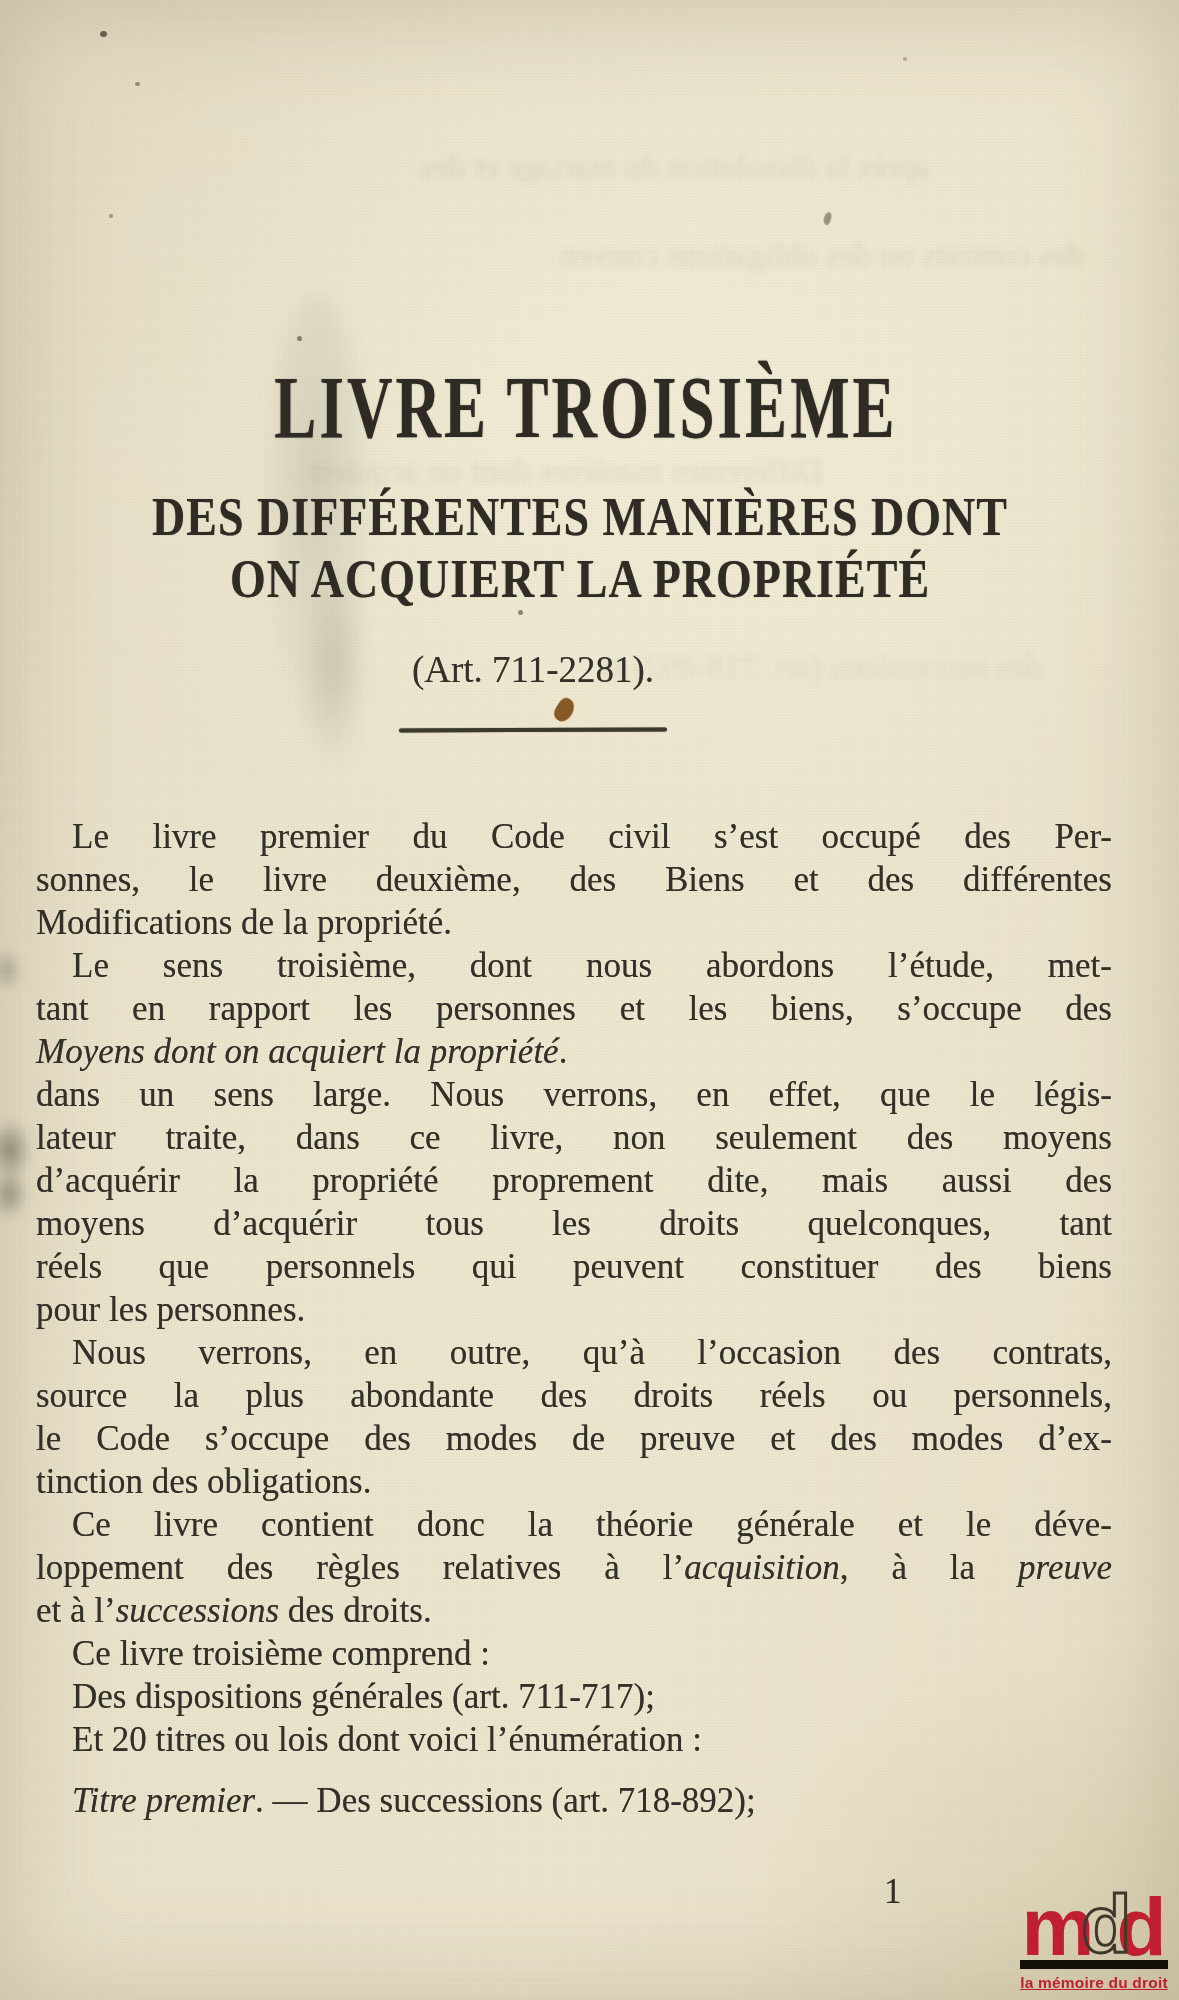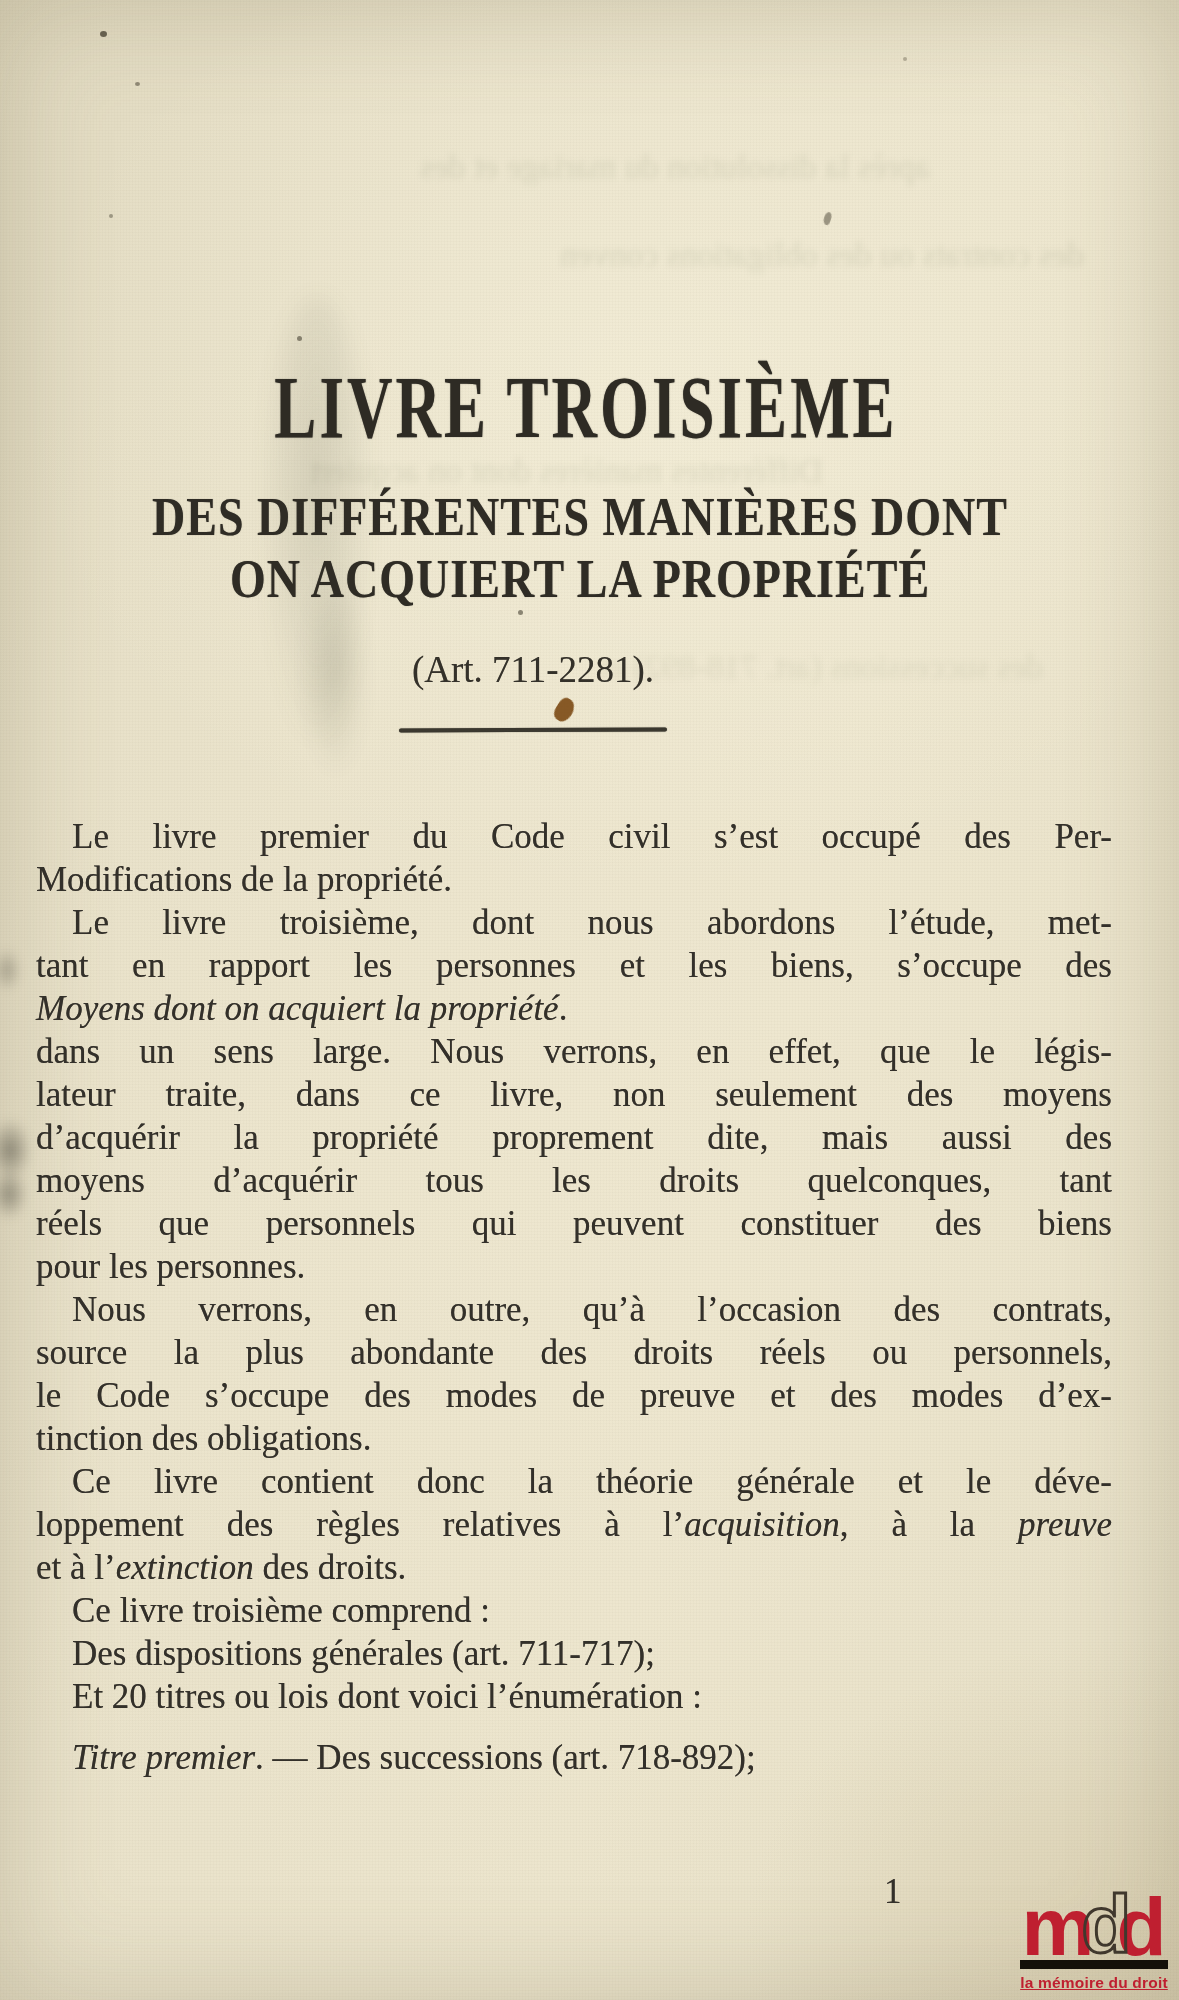--- a/index.html
+++ b/index.html
@@ -149,37 +149,38 @@
     <span class="title">LIVRE TROISIÈME</span>
   </div>
   <div class="subtitle-wrap">
     <span class="subtitle"><span>DES DIFFÉRENTES MANIÈRES DONT</span><br><span>ON ACQUIERT LA PROPRIÉTÉ</span></span>
   </div>
   <div class="artline">(Art. 711-2281).</div>
   <div class="rule"></div>
 
   <div class="body-text" id="body-text">
       <div class="bline fill ind"><span>Le livre premier du Code civil s’est occupé des Per-</span></div>
+      <div class="bline fill"><span>sonnes, le livre deuxième, des Biens et des différentes</span></div>
       <div class="bline"><span>Modifications de la propriété.</span></div>
-      <div class="bline fill ind"><span>Le livre troisième, dont nous abordons l’étude, met-</span></div>
+      <div class="bline fill ind"><span>Le sens troisième, dont nous abordons l’étude, met-</span></div>
       <div class="bline fill"><span>tant en rapport les personnes et les biens,  s’occupe des</span></div>
       <div class="bline"><span class="it">Moyens dont on acquiert la propriété</span><span>.</span></div>
       <div class="bline fill"><span>dans un sens large. Nous verrons, en effet, que le légis-</span></div>
       <div class="bline fill"><span>lateur traite, dans ce livre, non seulement des moyens</span></div>
       <div class="bline fill"><span>d’acquérir la propriété proprement dite, mais  aussi des</span></div>
       <div class="bline fill"><span>moyens d’acquérir tous les droits quelconques, tant</span></div>
       <div class="bline fill"><span>réels que personnels qui peuvent constituer des biens</span></div>
       <div class="bline"><span>pour les personnes.</span></div>
       <div class="bline fill ind"><span>Nous verrons, en outre, qu’à l’occasion des contrats,</span></div>
       <div class="bline fill"><span>source la plus abondante des droits réels ou personnels,</span></div>
       <div class="bline fill"><span>le Code s’occupe des modes de preuve et des modes d’ex-</span></div>
       <div class="bline"><span>tinction des obligations.</span></div>
       <div class="bline fill ind"><span>Ce livre contient donc la théorie générale et le déve-</span></div>
       <div class="bline fill"><span>loppement des règles relatives à l’</span><span class="it">acquisition</span><span>, à la </span><span class="it">preuve</span></div>
-      <div class="bline"><span>et à l’</span><span class="it">extinction</span><span> des droits.</span></div>
+      <div class="bline"><span>et à l’</span><span class="it">successions</span><span> des droits.</span></div>
       <div class="bline ind"><span>Ce livre troisième comprend :</span></div>
       <div class="bline ind"><span>Des dispositions générales (art. 711-717);</span></div>
       <div class="bline ind"><span>Et 20 titres ou lois dont voici l’énumération :</span></div>
       <div class="bline ind gap"><span class="it">Titre premier</span><span>. — Des successions (art. 718-892);</span></div>
     </div>
 
   <div class="pagenum">1</div>
 
   <div class="mdd">
     <div class="wordmark">

